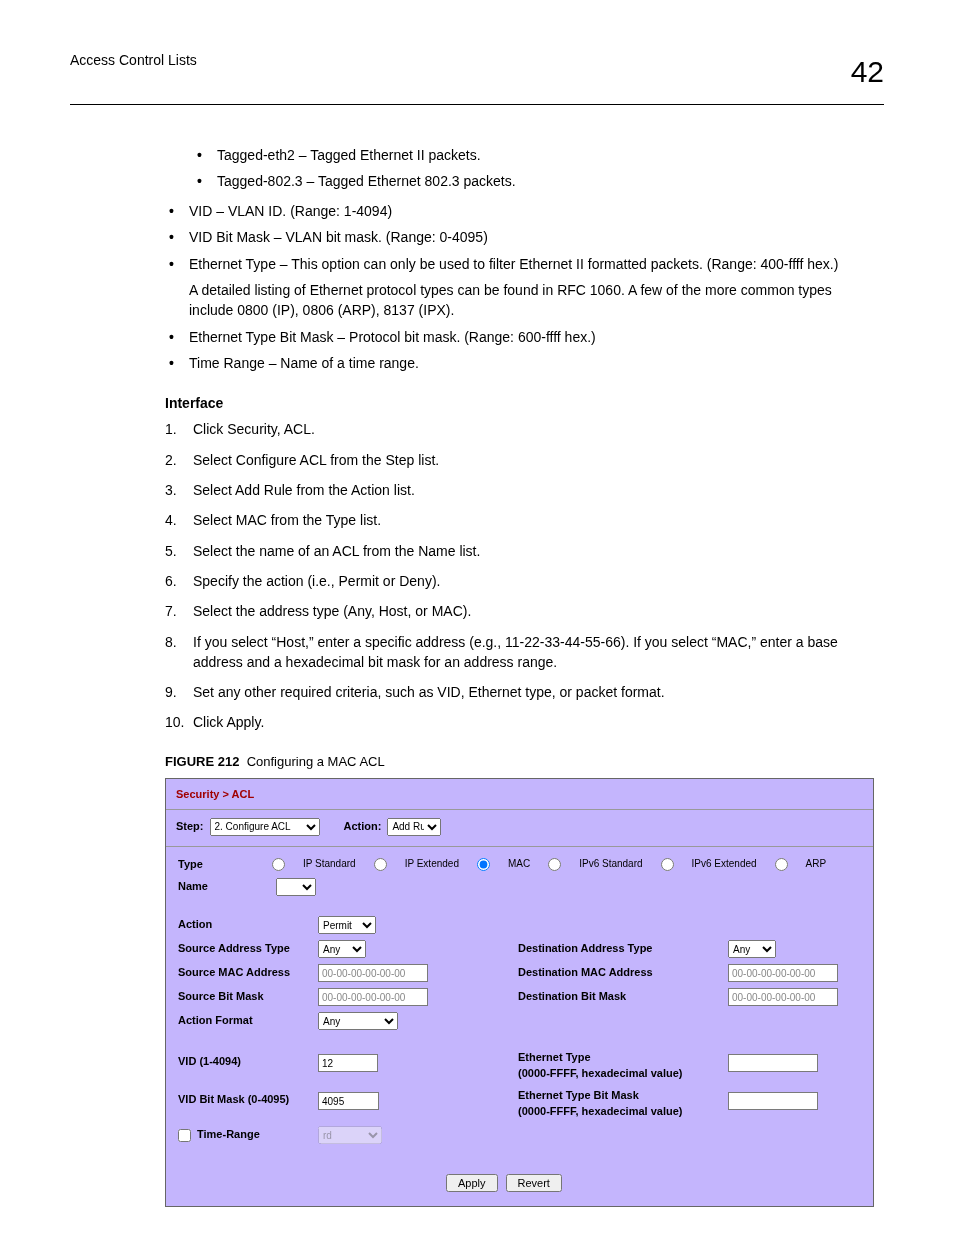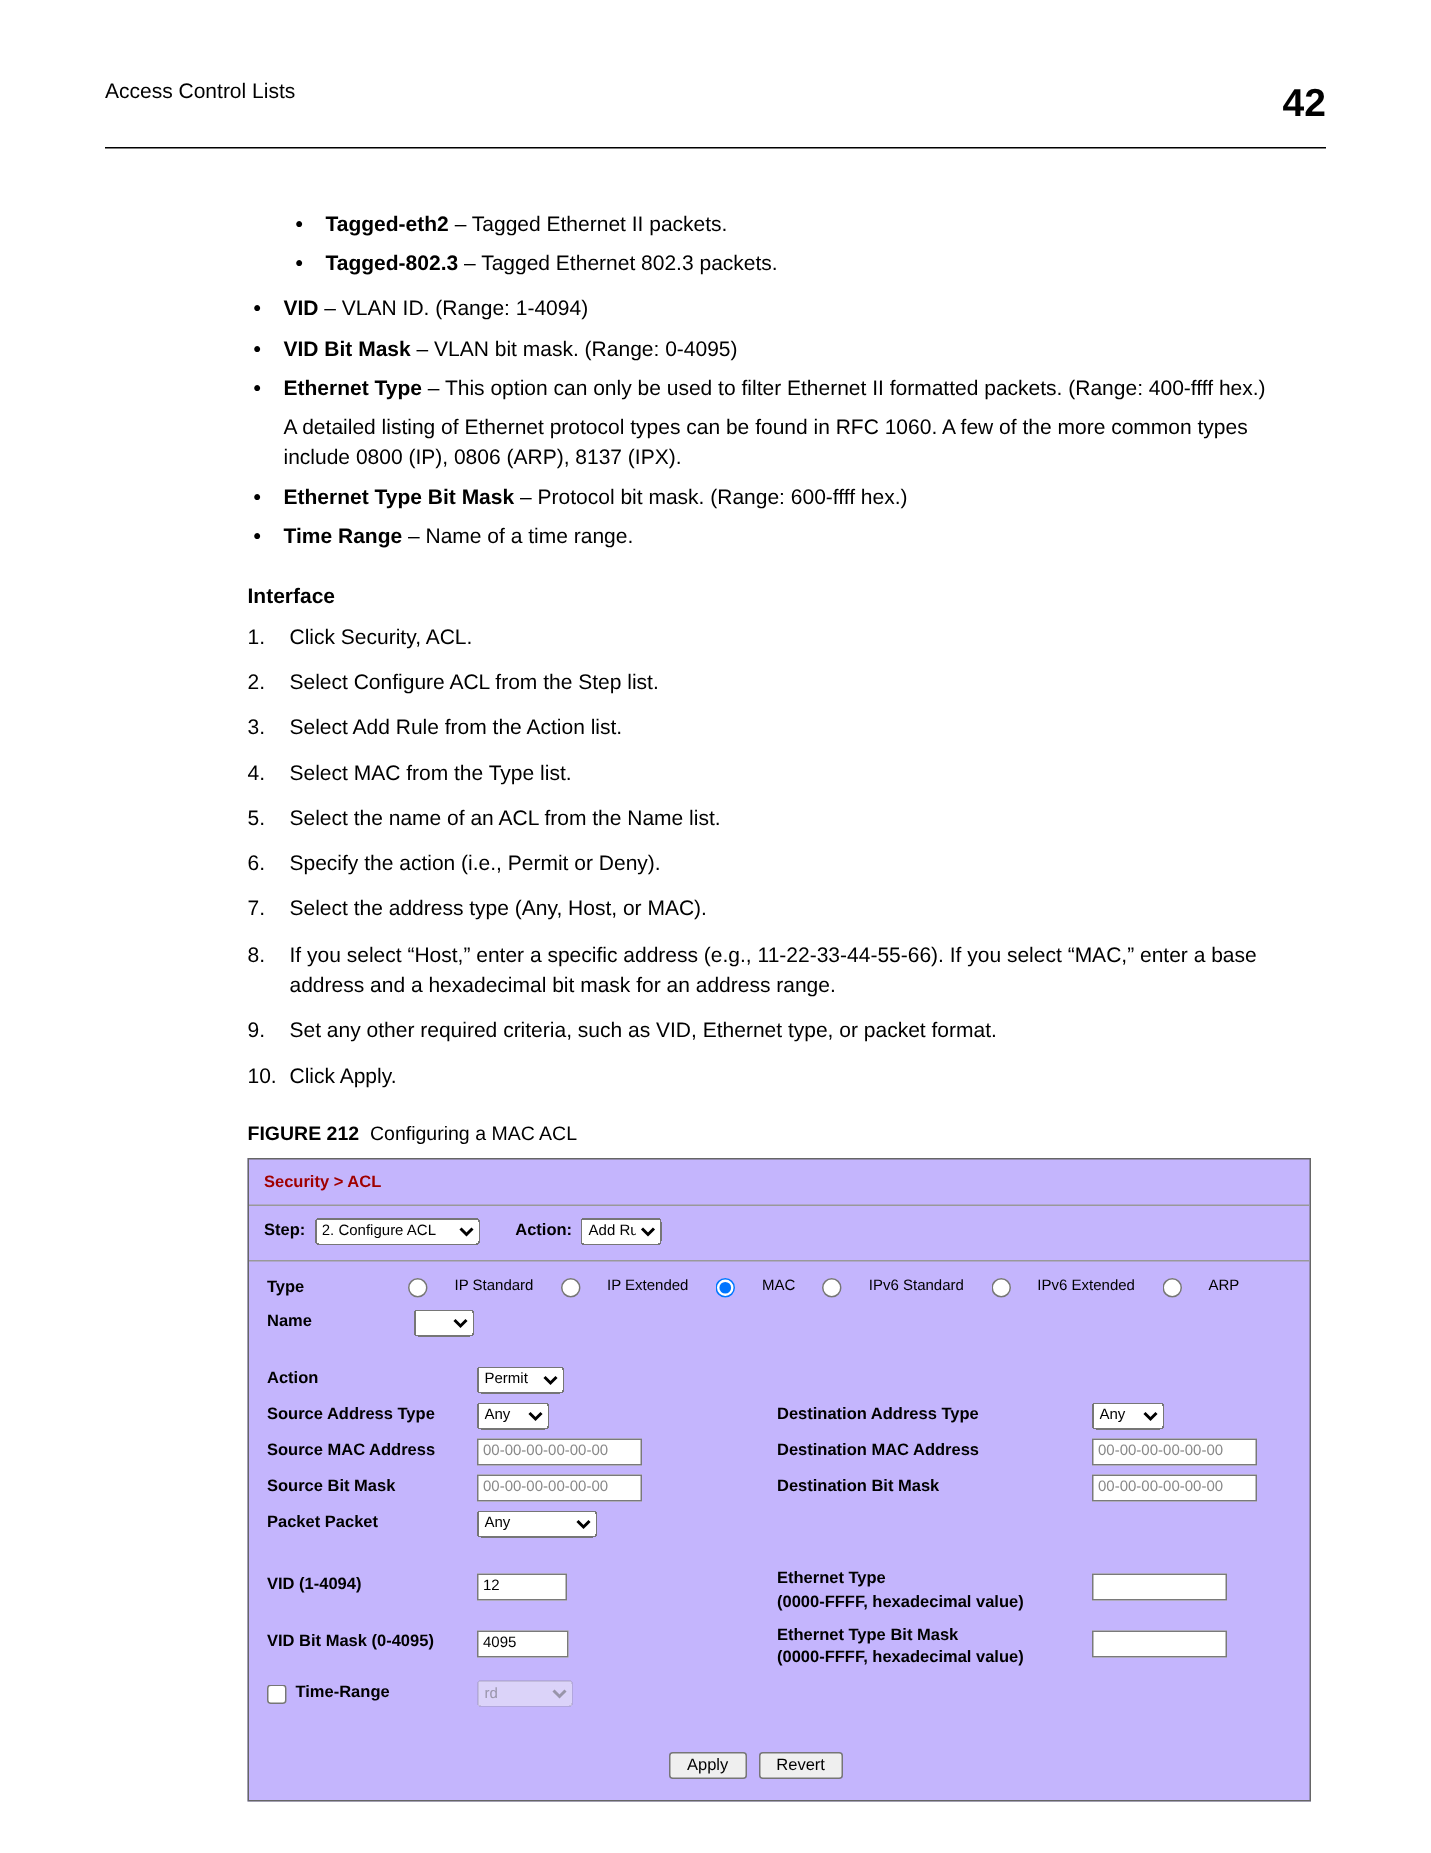--- a/index.html
+++ b/index.html
@@ -7,31 +7,31 @@
     font-size: 14px;
     color: #000;
     margin: 0;
     padding: 50px 70px 30px 70px;
     width: 954px;
     box-sizing: border-box;
     line-height: 1.45;
   }
   .hdr-row { display:flex; justify-content:space-between; align-items:flex-start; margin-bottom:10px;}
   .hdr-left { font-size:14px; }
-  .hdr-right { font-size:26px; font-weight:700; }
+  .hdr-right { font-size:30px; font-weight:400; }
   .hdr-hr { border:0; border-top:1.5px solid #000; margin-top:2px; margin-bottom:40px;}
   .content-indent { margin-left:95px; margin-right:10px; }
   ul.bullets { list-style:none; padding-left:0; margin:0 0 20px 0;}
   ul.bullets > li { position:relative; padding-left:24px; margin-bottom:6px;}
   ul.bullets > li::before { content:"•"; position:absolute; left:4px; top:0; font-weight:bold;}
   ul.bullets.nested { margin-left:28px; margin-bottom:10px;}
   ol.steps { padding-left:0; list-style:none; counter-reset: step; margin:6px 0 20px 0;}
   ol.steps > li { counter-increment: step; position:relative; padding-left:28px; margin-bottom:10px;}
   ol.steps > li::before { content: counter(step) "."; position:absolute; left:0;}
-  .term { font-weight:bold; }
+  .term { font-weight:normal; }
   .section-h { font-weight:bold; }
   .fig-caption { font-size:13px; margin-top:10px; margin-bottom:6px;}
   .fig-label { font-weight:bold; }
   .panel { border:1px solid #666; font-size:11px; background:#c4b5fd; }
   .panel-title { color:#a00000; font-weight:bold; padding:8px 10px 6px 10px; border-bottom:1px solid #999;}
   .panel-step-row { padding:8px 10px 10px 10px; border-bottom:1px solid #999; display:flex; gap:6px; align-items:center;}
   .panel-body { padding:10px 12px 16px 12px;}
   select.mini, input.mini { font-size:10px; height:18px; box-sizing:border-box;}
   input.mini { border:1px solid #7a7a7a; padding:1px 3px; background:#fff;}
   .lbl { font-weight:bold; }
@@ -168,21 +168,21 @@
       </div>
 
       <div class="formrow">
         <div class="col-label lbl">Source Bit Mask</div>
         <div class="col-field"><input class="mini" style="width: 110px; color: rgb(136, 136, 136);" value="00-00-00-00-00-00"></div>
         <div class="col-label2 lbl">Destination Bit Mask</div>
         <div class="col-field2"><input class="mini" style="width: 110px; color: rgb(136, 136, 136);" value="00-00-00-00-00-00"></div>
       </div>
 
       <div class="formrow">
-        <div class="col-label lbl">Packet Packet</div>
+        <div class="col-label lbl">Action Format</div>
         <div class="col-field"><select class="mini" style="width:80px"><option>Any</option></select></div>
       </div>
 
       <div class="spacer-top"></div>
 
       <div class="formrow" style="align-items:flex-start;">
         <div class="col-label lbl" style="padding-top:4px">VID (1-4094)</div>
         <div class="col-field" style="padding-top:4px"><input class="mini" style="width: 60px;" value="12"></div>
         <div class="col-label2">
           <div class="lbl">Ethernet Type</div>

